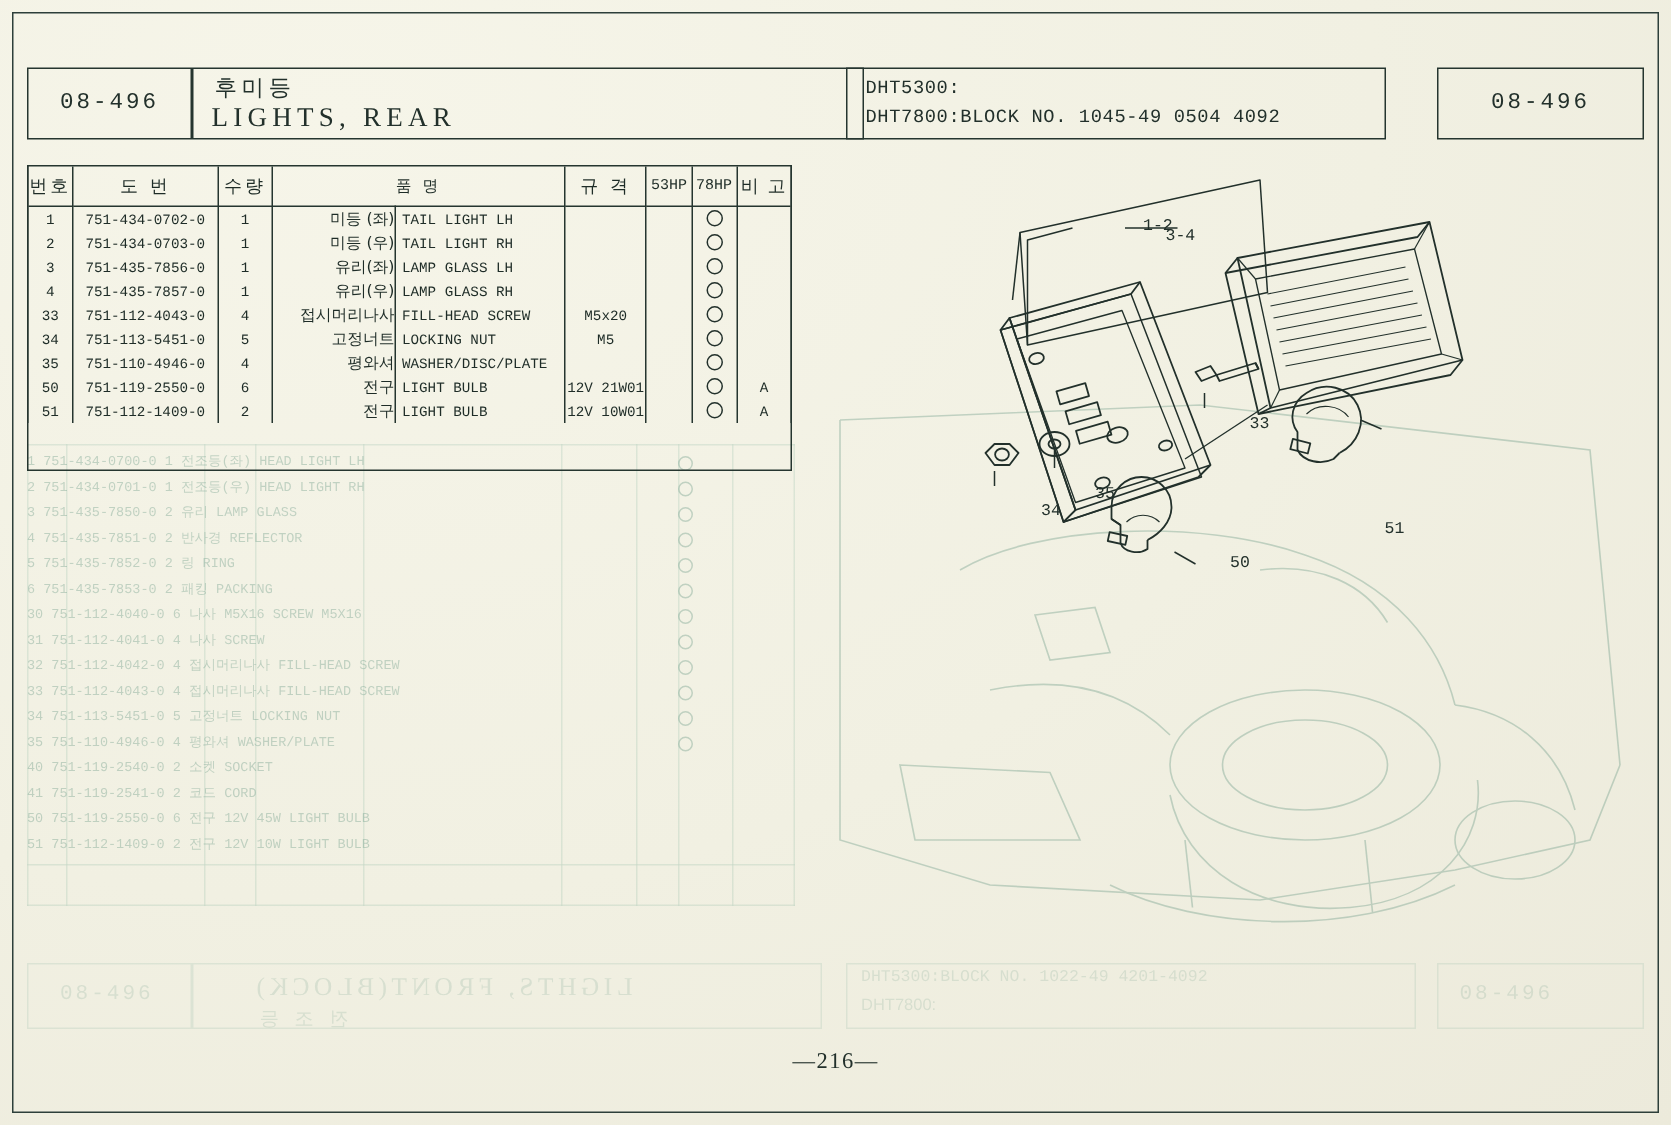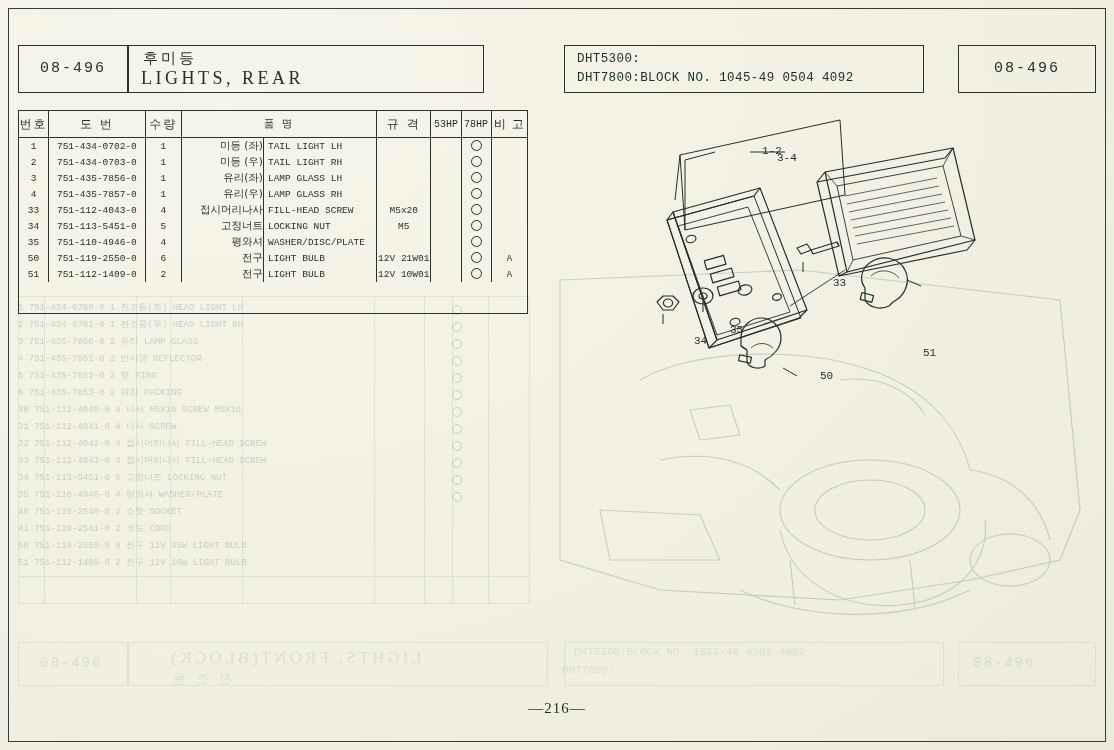--- a/index.html
+++ b/index.html
@@ -24,21 +24,21 @@
   }
   
   .hdr{
     position:absolute;left:18px;top:45px;width:1078px;height:48px;
   }
   .hdr-box{
     position:absolute;top:0;height:48px;border:1.3px solid #25352f;
     box-sizing:border-box;background:transparent;
   }
   .hdr-left{left:0;width:110px;}
-  .hdr-mid{left:110px;width:356px;}
+  .hdr-mid{left:110px;width:448px;}
   .hdr-note{left:546px;width:360px;}
   .hdr-right{left:940px;width:138px;}
   .hdr-num{
     font-family:"Liberation Mono", monospace;
     font-size:15px;letter-spacing:2px;
     text-align:center;line-height:46px;color:#22302b;
   }
   .hdr-title-kr{
     position:absolute;left:14px;top:3px;font-size:15px;letter-spacing:3px;
     color:#22302b;font-family:"DejaVu Sans", sans-serif;
@@ -195,21 +195,21 @@
   <div class="ghost" style="left:18px;top:620px;width:1078px;height:60px;">
     <div class="ghost-hdrbox" style="left:0;top:22px;width:110px;height:44px;"></div>
     <div class="ghost-hdrbox" style="left:110px;top:22px;width:420px;height:44px;"></div>
     <div class="ghost-hdrbox" style="left:546px;top:22px;width:380px;height:44px;"></div>
     <div class="ghost-hdrbox" style="left:940px;top:22px;width:138px;height:44px;"></div>
     <div class="ghost-txt" style="left:22px;top:35px;font-size:14px;letter-spacing:2px;font-family:'Liberation Mono',monospace;">08-496</div>
     <div class="ghost-txt" style="left:955px;top:35px;font-size:14px;letter-spacing:2px;font-family:'Liberation Mono',monospace;">08-496</div>
     <div class="ghost-txt" style="left:150px;top:28px;font-size:17px;letter-spacing:3px;transform:scaleX(-1);">LIGHTS, FRONT(BLOCK)</div>
     <div class="ghost-txt" style="left:152px;top:50px;font-size:13px;letter-spacing:3px;font-family:'DejaVu Sans',sans-serif;transform:scaleX(-1);">전 조 등</div>
     <div class="ghost-txt" style="left:556px;top:26px;font-size:11px;font-family:'Liberation Mono',monospace;">DHT5300:BLOCK NO. 1022-49 4201-4092</div>
-    <div class="ghost-txt" style="left:544px;top:44px;font-size:11px;font-family:Liberation Mono, monospace;">DHT7800:</div>
+    <div class="ghost-txt" style="left:556px;top:44px;font-size:11px;font-family:Liberation Sans, sans-serif;">DHT7800:</div>
   </div>
 
   <svg class="ghost" style="left:540px;top:260px;width:560px;height:420px;opacity:.30;" viewBox="0 0 560 420">
     <g fill="none" stroke="#4e8772" stroke-width="1.1">
       <path d="M20,20 L20,300 L120,330 L300,340 L430,320 L520,300 L540,250"></path>
       <path d="M20,20 L260,10 L520,40 L540,250"></path>
       <path d="M100,120 C150,90 260,85 330,110 C390,130 420,170 430,210"></path>
       <ellipse cx="330" cy="250" rx="90" ry="50"></ellipse>
       <ellipse cx="330" cy="250" rx="55" ry="30"></ellipse>
       <path d="M240,270 C250,320 300,350 360,345 C420,340 450,300 445,260"></path>

